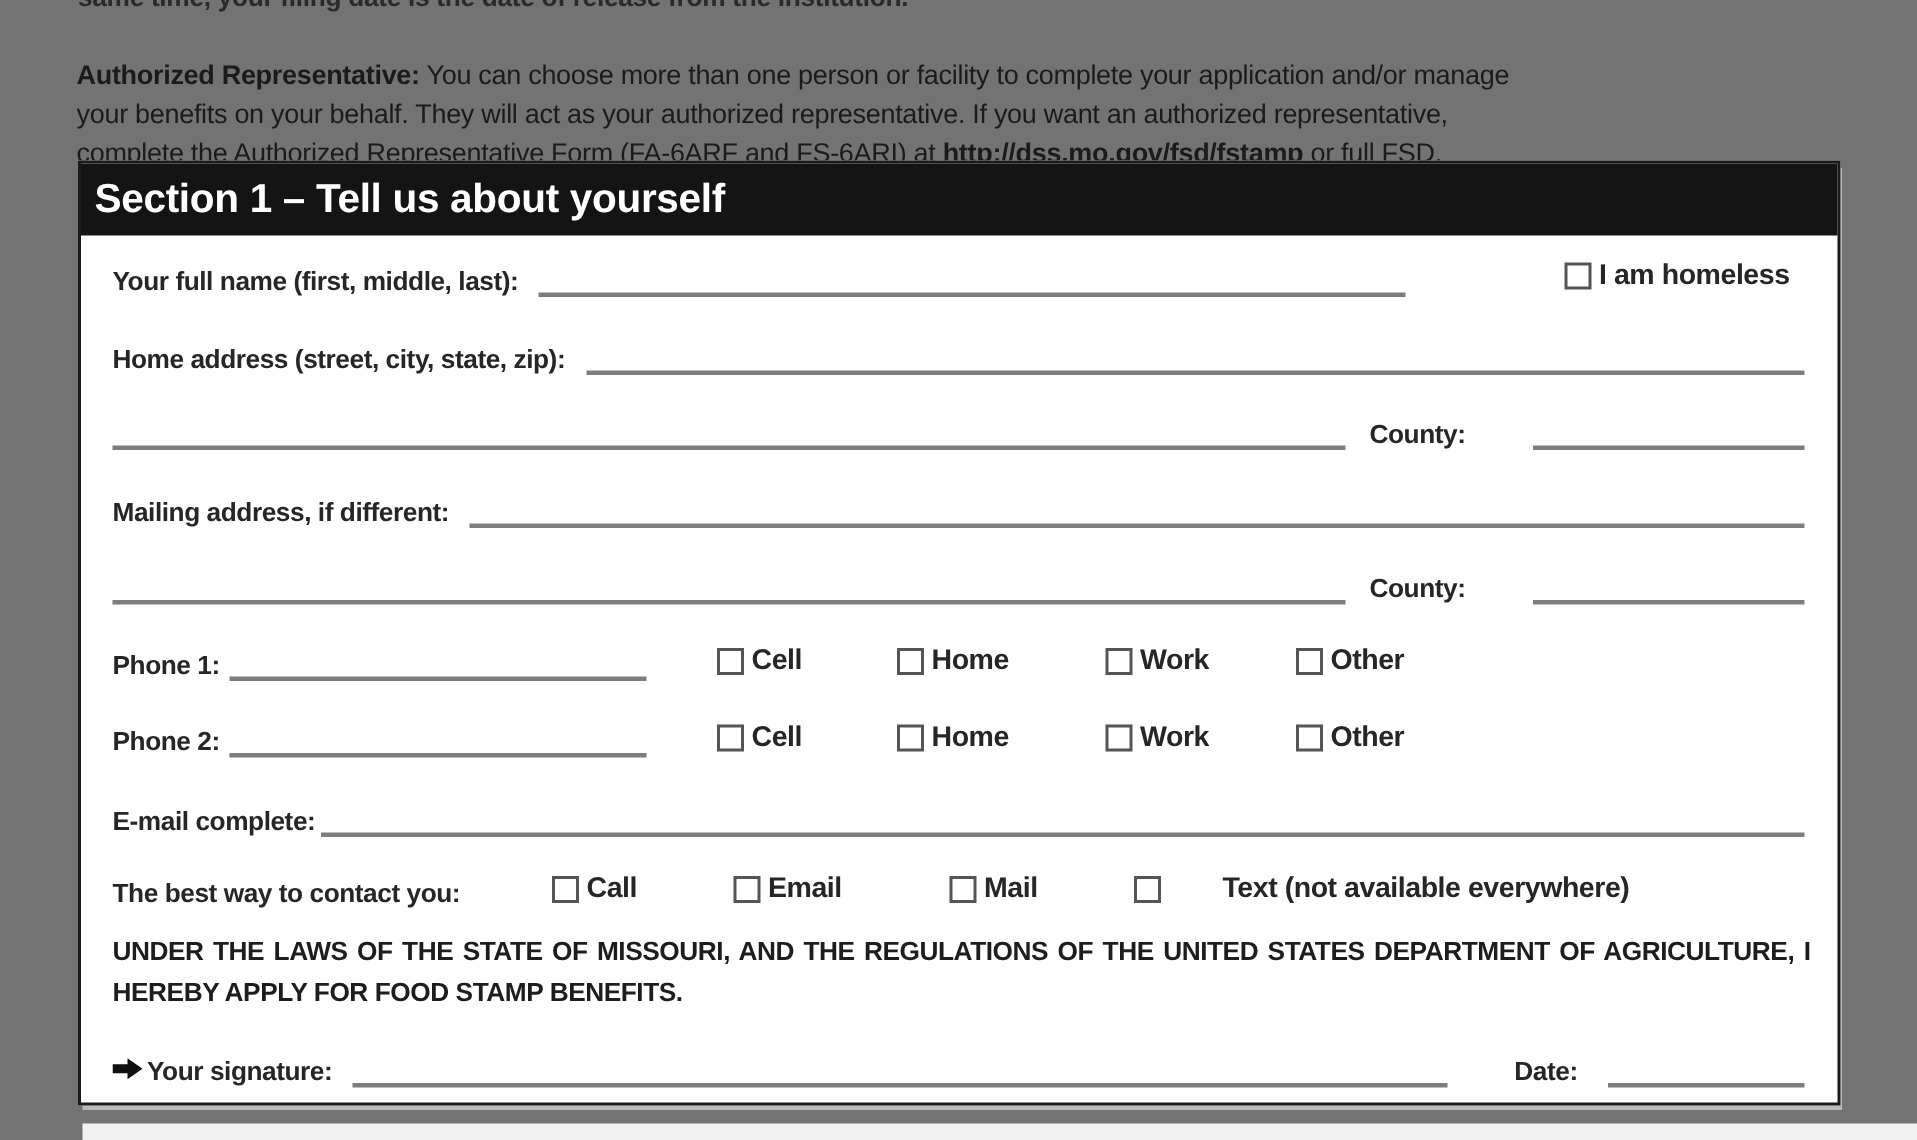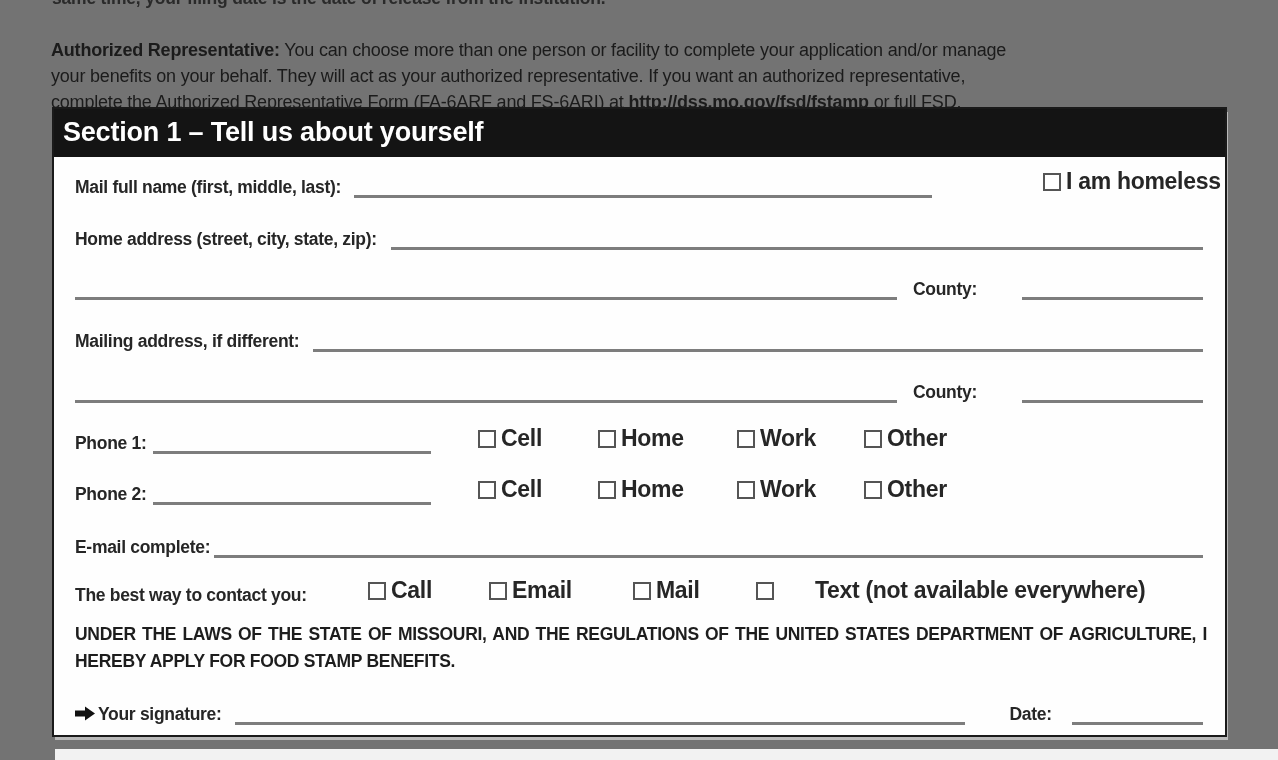--- a/index.html
+++ b/index.html
@@ -36,21 +36,21 @@
   .flabel {
     font-size:17.5px; font-weight:700; color:#262626; white-space:nowrap;
     letter-spacing:-0.3px; line-height:22px;
   }
   .uline { border-bottom:3px solid #7d7d7d; height:16px; }
   .cbg { position:absolute; bottom:2px; display:flex; align-items:center; }
   .cb {
     width:14px; height:14px; border:2px solid #555555; background:#ffffff;
     margin-right:5px; flex:none;
   }
-  .cbl { font-size:23px; font-weight:700; color:#262626; white-space:nowrap; letter-spacing:-0.3px; }
+  .cbl { font-size:19px; font-weight:700; color:#262626; white-space:nowrap; letter-spacing:-0.3px; }
   .declaration {
     position:absolute; left:21px; top:512px; width:1132px; text-align:justify;
     font-size:17.5px; font-weight:700; color:#1d1d1d; line-height:27px; letter-spacing:-0.3px;
   }
   .sigrow { top:590px; }
   .arrow-icon { margin-right:2px; align-self:center; position:relative; top:3px; }
   .bottom-strip {
     position:absolute; left:55px; right:0; top:749px; height:11px; background:#f2f2f2;
   }
 </style>
@@ -65,21 +65,21 @@
     <b>Authorized Representative:</b><span> You can choose more than one person or facility to complete your application and/or manage</span><br>
     <span>your benefits on your behalf. They will act as your authorized representative. If you want an authorized representative,</span><br>
     <span>complete the Authorized Representative Form (FA-6ARF and FS-6ARI) at </span><b>http://dss.mo.gov/fsd/fstamp</b><span> or full FSD.</span>
   </p>
 
   <div class="sectionbox">
 
     <div class="sectionbar">Section 1 – Tell us about yourself</div>
 
     <div class="form-row" style="top:63px;">
-      <span class="flabel">Mail full name (first, middle, last):</span>
+      <span class="flabel">Your full name (first, middle, last):</span>
       <span class="uline" style="margin-left:13px; width:578px;"></span>
       <span class="cbg" style="left:968px; bottom:3px;">
         <span class="cb"></span>
         <span class="cbl">I am homeless</span>
       </span>
     </div>
 
     <div class="form-row" style="top:115px;justify-content:center;">
       <span class="flabel">Home address (street, city, state, zip):</span>
       <span class="uline" style="margin-left:14px; flex:1;"></span>

